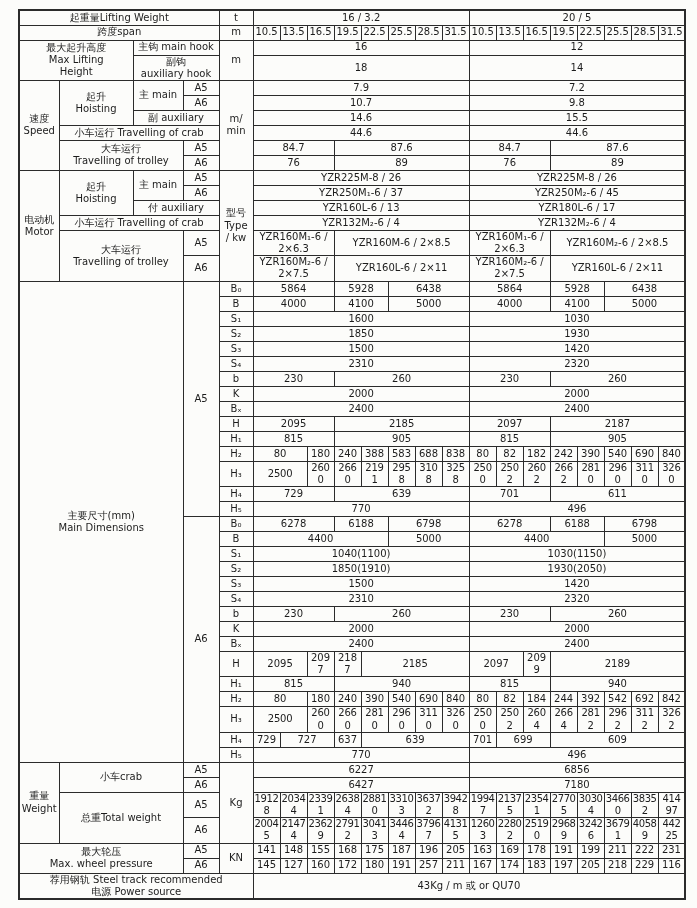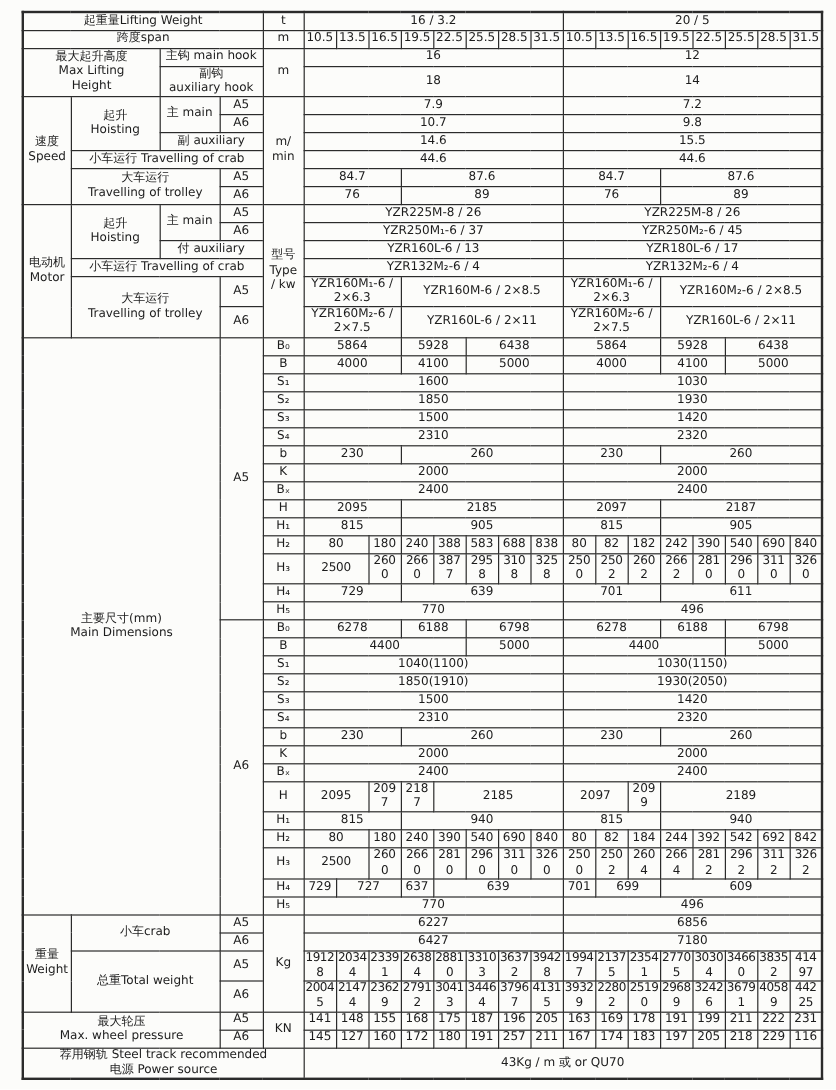--- a/index.html
+++ b/index.html
@@ -267,21 +267,21 @@
           <td class="sm">390</td>
           <td class="sm">540</td>
           <td class="sm">690</td>
           <td class="sm">840</td>
         </tr>
         <tr>
           <td class="sym">H₃</td>
           <td colspan="2" class="md">2500</td>
           <td class="md">2600</td>
           <td class="md">2660</td>
-          <td class="md">3877</td>
+          <td class="md">2191</td>
           <td class="md">2958</td>
           <td class="md">3108</td>
           <td class="md">3258</td>
           <td class="md">2500</td>
           <td class="md">2502</td>
           <td class="md">2602</td>
           <td class="md">2662</td>
           <td class="md">2810</td>
           <td class="md">2960</td>
           <td class="md">3110</td>
@@ -457,21 +457,21 @@
         <tr>
           <td>A6</td>
           <td class="xs">20045</td>
           <td class="xs">21474</td>
           <td class="xs">23629</td>
           <td class="xs">27912</td>
           <td class="xs">30413</td>
           <td class="xs">34464</td>
           <td class="xs">37967</td>
           <td class="xs">41315</td>
-          <td class="xs">39329</td>
+          <td class="xs">12603</td>
           <td class="xs">22802</td>
           <td class="xs">25190</td>
           <td class="xs">29689</td>
           <td class="xs">32426</td>
           <td class="xs">36791</td>
           <td class="xs">40589</td>
           <td class="xs">44225</td>
         </tr>
         <tr>
           <td colspan="3" rowspan="2" class="lbl">最大轮压<br>Max. wheel pressure</td>

